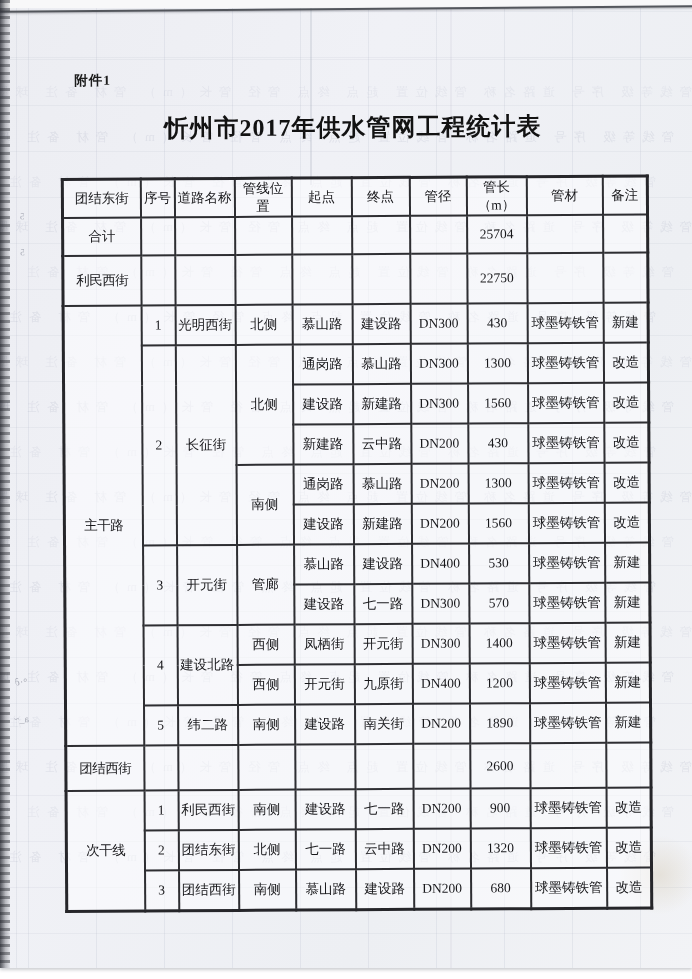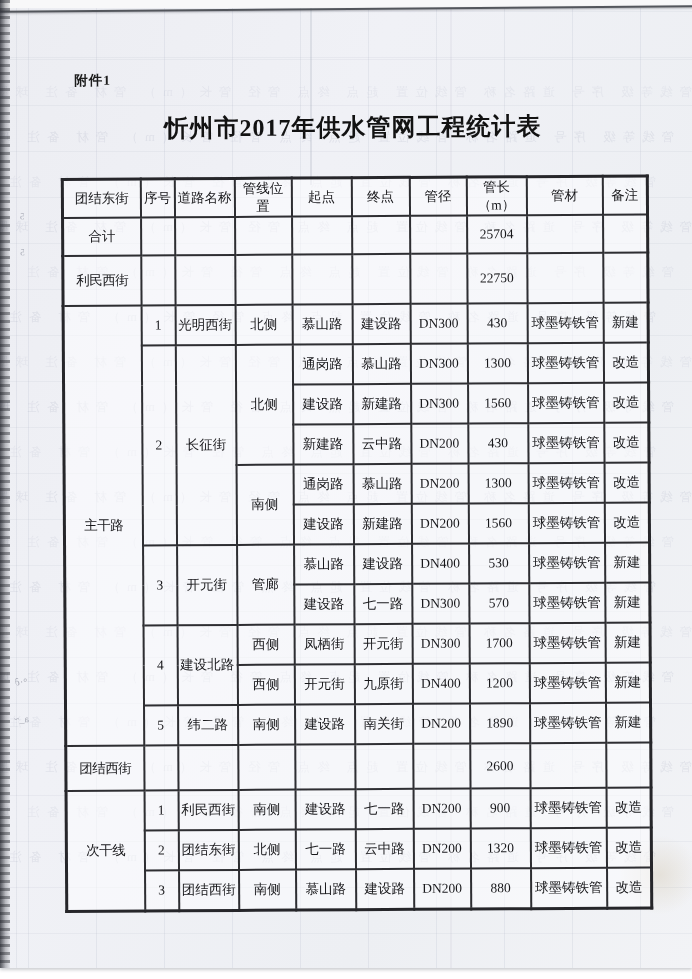--- a/index.html
+++ b/index.html
@@ -257,21 +257,21 @@
         <td>新建</td>
       </tr>
 
       <tr class="h40">
         <td rowspan="2">4</td>
         <td rowspan="2">建设北路</td>
         <td>西侧</td>
         <td>凤栖街</td>
         <td>开元街</td>
         <td>DN300</td>
-        <td>1700</td>
+        <td>1400</td>
         <td>球墨铸铁管</td>
         <td>新建</td>
       </tr>
 
       <tr class="h40">
         <td>西侧</td>
         <td>开元街</td>
         <td>九原街</td>
         <td>DN400</td>
         <td>1200</td>
@@ -329,21 +329,21 @@
         <td>改造</td>
       </tr>
 
       <tr class="h40">
         <td>3</td>
         <td>团结西街</td>
         <td>南侧</td>
         <td>慕山路</td>
         <td>建设路</td>
         <td>DN200</td>
-        <td>880</td>
+        <td>680</td>
         <td>球墨铸铁管</td>
         <td>改造</td>
       </tr>
     </tbody>
       </table>
 
     <span class="mark m1">5</span>
     <span class="mark m2">5</span>
     <span class="mark m3">°·∂</span>
     <span class="mark m4">a_~</span>

